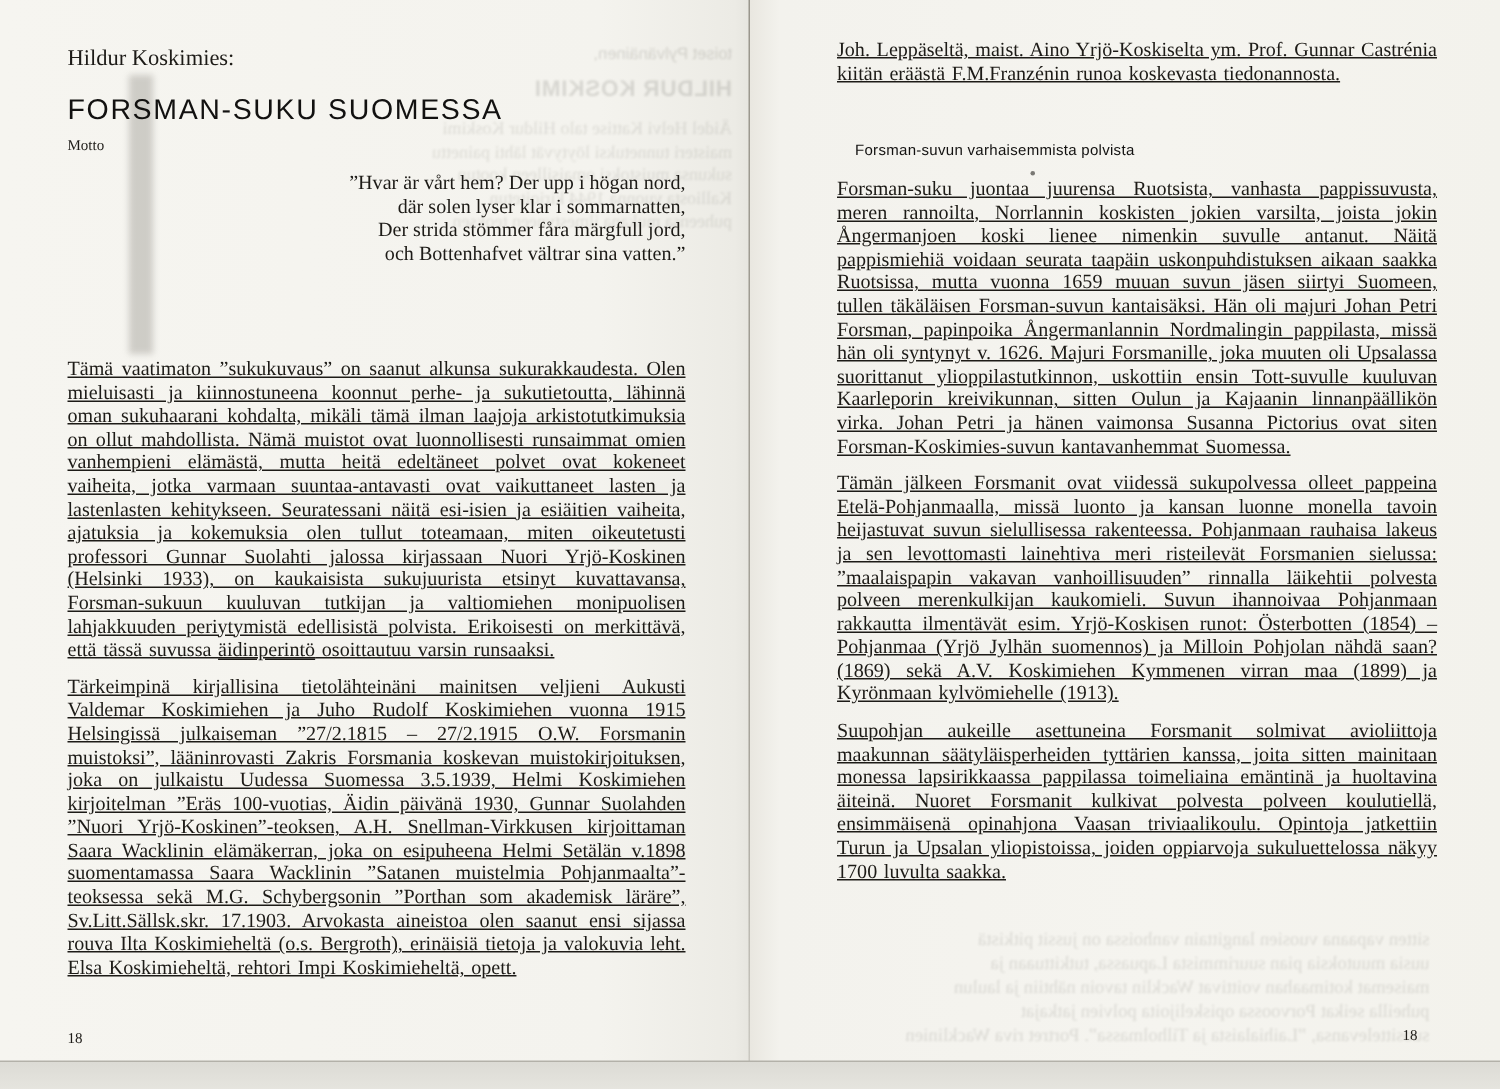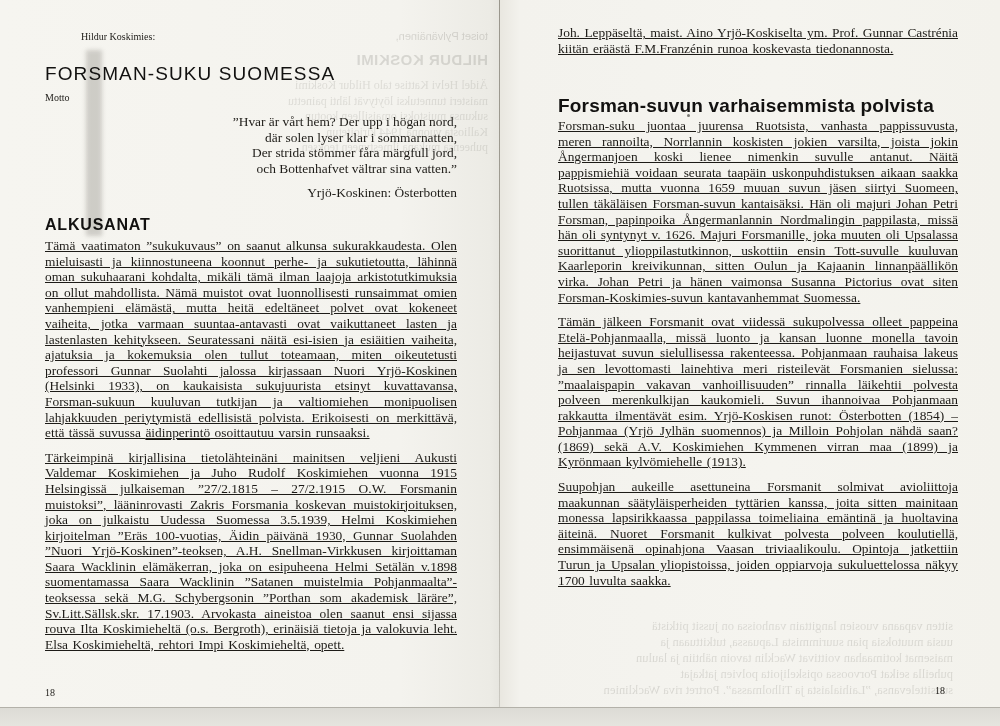--- a/index.html
+++ b/index.html
@@ -31,39 +31,39 @@
   }
   
   .col-left{position:absolute;left:45px;width:412px;}
   .col-right{position:absolute;left:58px;width:400px;}
   .body-text{
     font-size:13.4px;line-height:15.6px;
     text-align:justify;word-spacing:1.1px;
     margin:0;
     text-decoration:underline;
   }
-  .author-line{font-size:10px;margin-left:36px;}
+  .author-line{font-size:15px;}
   .main-title{
     font-family:"Liberation Sans","DejaVu Sans",sans-serif;
     font-weight:normal;font-size:19px;letter-spacing:1.1px;
     margin:0;color:#121110;
   }
   .motto-label{font-size:10px;}
   .poem{text-align:right;font-size:13.4px;line-height:15.6px;}
   .poem-line{display:block;}
   .poem-attr{text-align:right;font-size:13.4px;}
   .section-heading{
     font-family:"Liberation Sans","DejaVu Sans",sans-serif;
     font-weight:bold;font-size:16px;letter-spacing:.8px;
     margin:0;color:#121110;
   }
   .sub-heading{
     font-family:"Liberation Sans","DejaVu Sans",sans-serif;
-    font-weight:bold;font-size:19px;letter-spacing:.2px;
-    margin:0 0 0 0;color:#121110;
+    font-weight:normal;font-size:10px;letter-spacing:.2px;
+    margin:0 0 0 12px;color:#121110;
   }
   .para-gap{margin-top:9px;}
   .underlined{text-decoration:underline;text-underline-offset:2px;}
   .page-number{position:absolute;font-size:10px;}
   
   .ghost{
     position:absolute;pointer-events:none;
     transform:scaleX(-1);
     filter:blur(.6px);
     color:#3a382f;
@@ -119,23 +119,21 @@
     <h1 class="col-left main-title" style="top:63px">FORSMAN-SUKU SUOMESSA</h1>
 
     <div class="col-left motto-label" style="top:92px">Motto</div>
 
     <div class="col-left poem" style="top:114px">
       <span class="poem-line">”Hvar är vårt hem? Der upp i högan nord,</span>
       <span class="poem-line">där solen lyser klar i sommarnatten,</span>
       <span class="poem-line">Der strida stömmer fåra märgfull jord,</span>
       <span class="poem-line">och Bottenhafvet vältrar sina vatten.”</span>
     </div>
-    <div class="col-left poem-attr" style="top:185px">Yrjö-Koskinen: Österbotten</div>
 
-    <h2 class="col-left section-heading" style="top:216px">ALKUSANAT</h2>
 
     <div class="col-left" style="top:238px">
       <p class="body-text"><span>Tämä vaatimaton ”sukukuvaus” on saanut alkunsa sukurakkaudesta. Olen mieluisasti ja kiinnostuneena koonnut perhe- ja sukutietoutta, lähinnä oman sukuhaarani kohdalta, mikäli tämä ilman laajoja arkistotutkimuksia on ollut mahdollista. Nämä muistot ovat luonnollisesti runsaimmat omien vanhempieni elämästä, mutta heitä edeltäneet polvet ovat kokeneet vaiheita, jotka varmaan suuntaa-antavasti ovat vaikuttaneet lasten ja lastenlasten kehitykseen. Seuratessani näitä esi-isien ja esiäitien vaiheita, ajatuksia ja kokemuksia olen tullut toteamaan, miten oikeutetusti professori Gunnar Suolahti jalossa kirjassaan Nuori Yrjö-Koskinen (Helsinki 1933), on kaukaisista sukujuurista etsinyt kuvattavansa, Forsman-sukuun kuuluvan tutkijan ja valtiomiehen monipuolisen lahjakkuuden periytymistä edellisistä polvista. Erikoisesti on merkittävä, että tässä suvussa </span><span class="underlined">äidinperintö</span><span> osoittautuu varsin runsaaksi.</span></p>
       <p class="body-text para-gap">Tärkeimpinä kirjallisina tietolähteinäni mainitsen veljieni Aukusti Valdemar Koskimiehen ja Juho Rudolf Koskimiehen vuonna 1915 Helsingissä julkaiseman ”27/2.1815 – 27/2.1915 O.W. Forsmanin muistoksi”, lääninrovasti Zakris Forsmania koskevan muistokirjoituksen, joka on julkaistu Uudessa Suomessa 3.5.1939, Helmi Koskimiehen kirjoitelman ”Eräs 100-vuotias, Äidin päivänä 1930, Gunnar Suolahden ”Nuori Yrjö-Koskinen”-teoksen, A.H. Snellman-Virkkusen kirjoittaman Saara Wacklinin elämäkerran, joka on esipuheena Helmi Setälän v.1898 suomentamassa Saara Wacklinin ”Satanen muistelmia Pohjanmaalta”-teoksessa sekä M.G. Schybergsonin ”Porthan som akademisk läräre”, Sv.Litt.Sällsk.skr. 17.1903. Arvokasta aineistoa olen saanut ensi sijassa rouva Ilta Koskimieheltä (o.s. Bergroth), erinäisiä tietoja ja valokuvia leht. Elsa Koskimieheltä, rehtori Impi Koskimieheltä, opett.</p>
     </div>
 
     <div class="page-number" style="left:45px;top:687px">18</div>
   </div>
 
   <div class="spine"></div>

